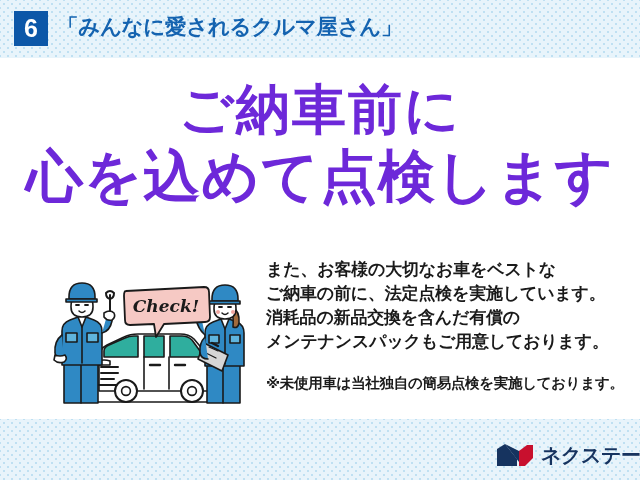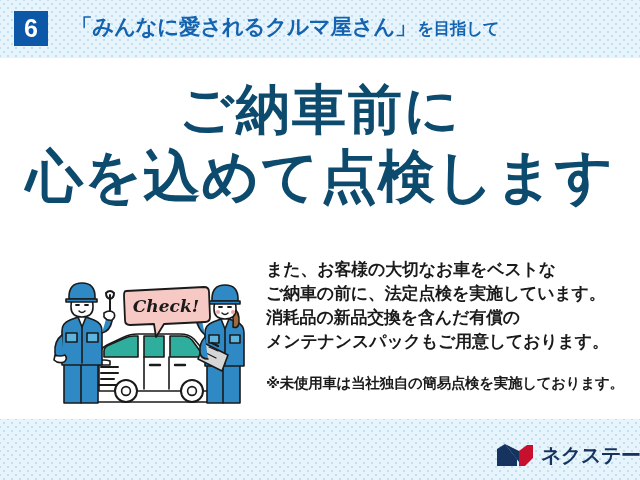--- a/index.html
+++ b/index.html
@@ -53,21 +53,21 @@
     background: #0c57a8;
     color: #ffffff;
     font-size: 25px;
     font-weight: bold;
     line-height: 35px;
     text-align: center;
     letter-spacing: 0;
   }
   #header-title {
     position: absolute;
-    left: 71px;
+    left: 57px;
     top: 12px;
     height: 34px;
     display: flex;
     align-items: baseline;
     white-space: nowrap;
     color: #1463b0;
   }
   #header-title .main {
     font-size: 21.5px;
     font-weight: bold;
@@ -80,21 +80,21 @@
     margin-left: 1px;
   }
 
   
   #headline {
     position: absolute;
     left: 0;
     top: 82px;
     width: 640px;
     text-align: center;
-    color: #0c4a6e;
+    color: #6d28d9;
     font-weight: bold;
     line-height: 1.02;
     letter-spacing: 1px;
   }
   #headline .line1 {
     font-size: 54px;
     display: block;
     letter-spacing: 2px;
   }
   #headline .line2 {
@@ -171,21 +171,20 @@
 <body>
 
 <div id="page">
 
   <div id="header-band" class="dotband"></div>
 
   <div id="header-badge">6</div>
 
   <div id="header-title">
     <span class="main">「みんなに愛されるクルマ屋さん」</span>
-    <span class="tail">を目指して</span>
   </div>
 
   <div id="headline">
     <span class="line1">ご納車前に</span>
     <span class="line2">心を込めて点検します</span>
   </div>
 
   <div id="illustration">
     <svg viewBox="0 0 205 148" xmlns="http://www.w3.org/2000/svg">
       <g fill="none" stroke="#1a1a1a" stroke-width="1.6" stroke-linejoin="round" stroke-linecap="round">

